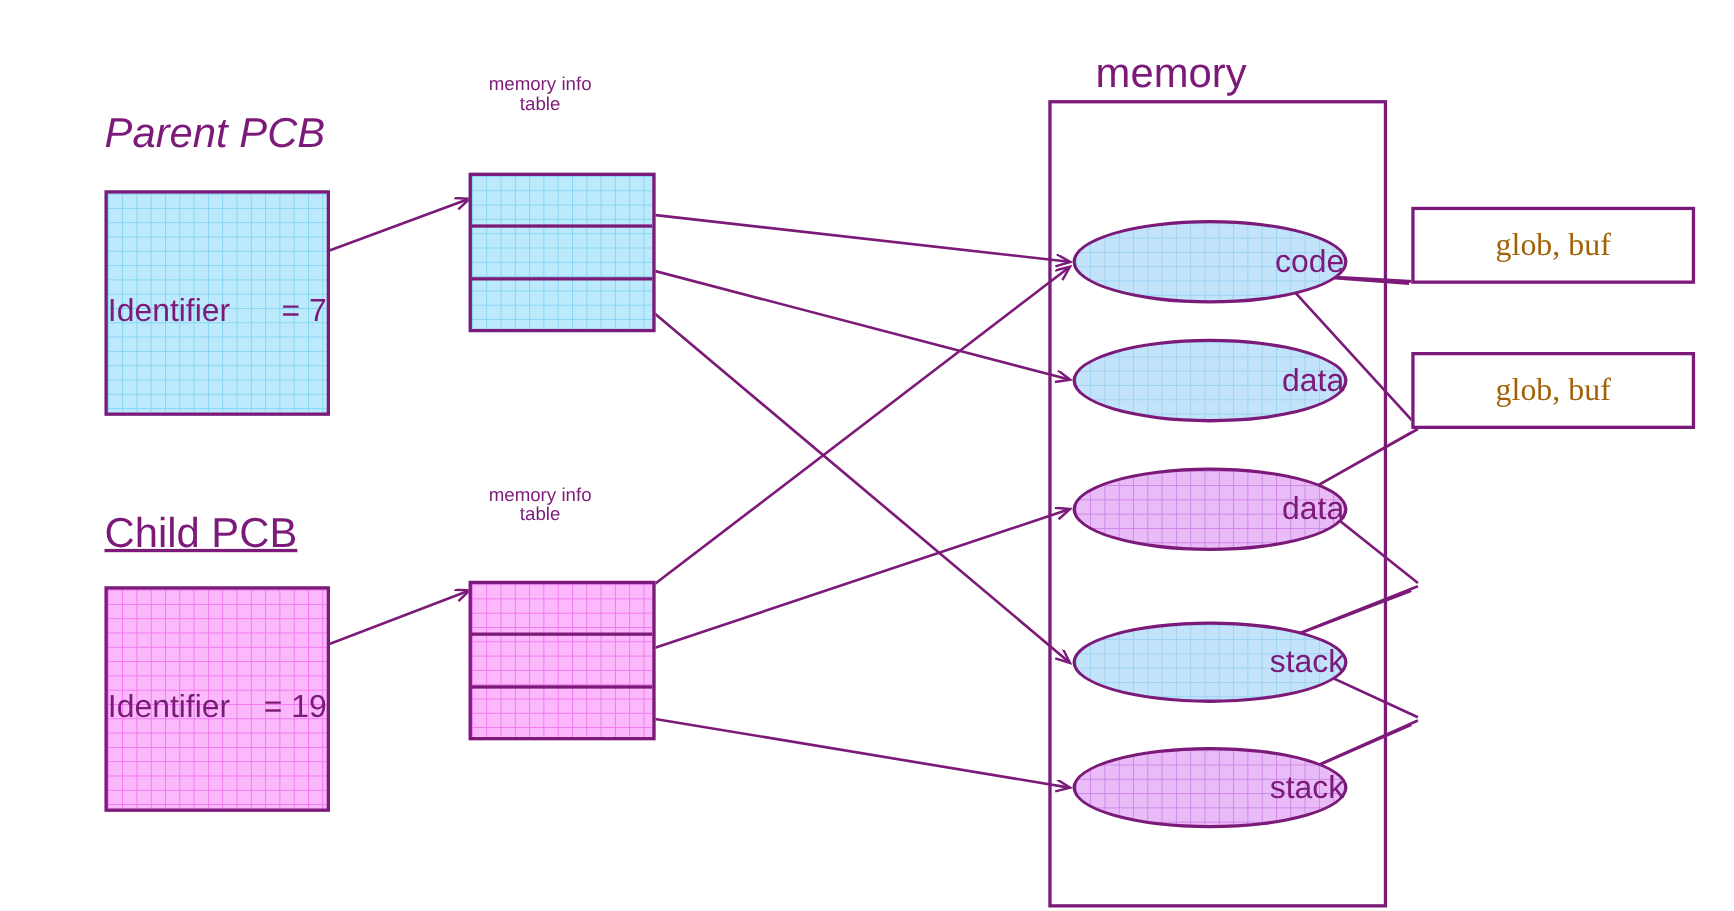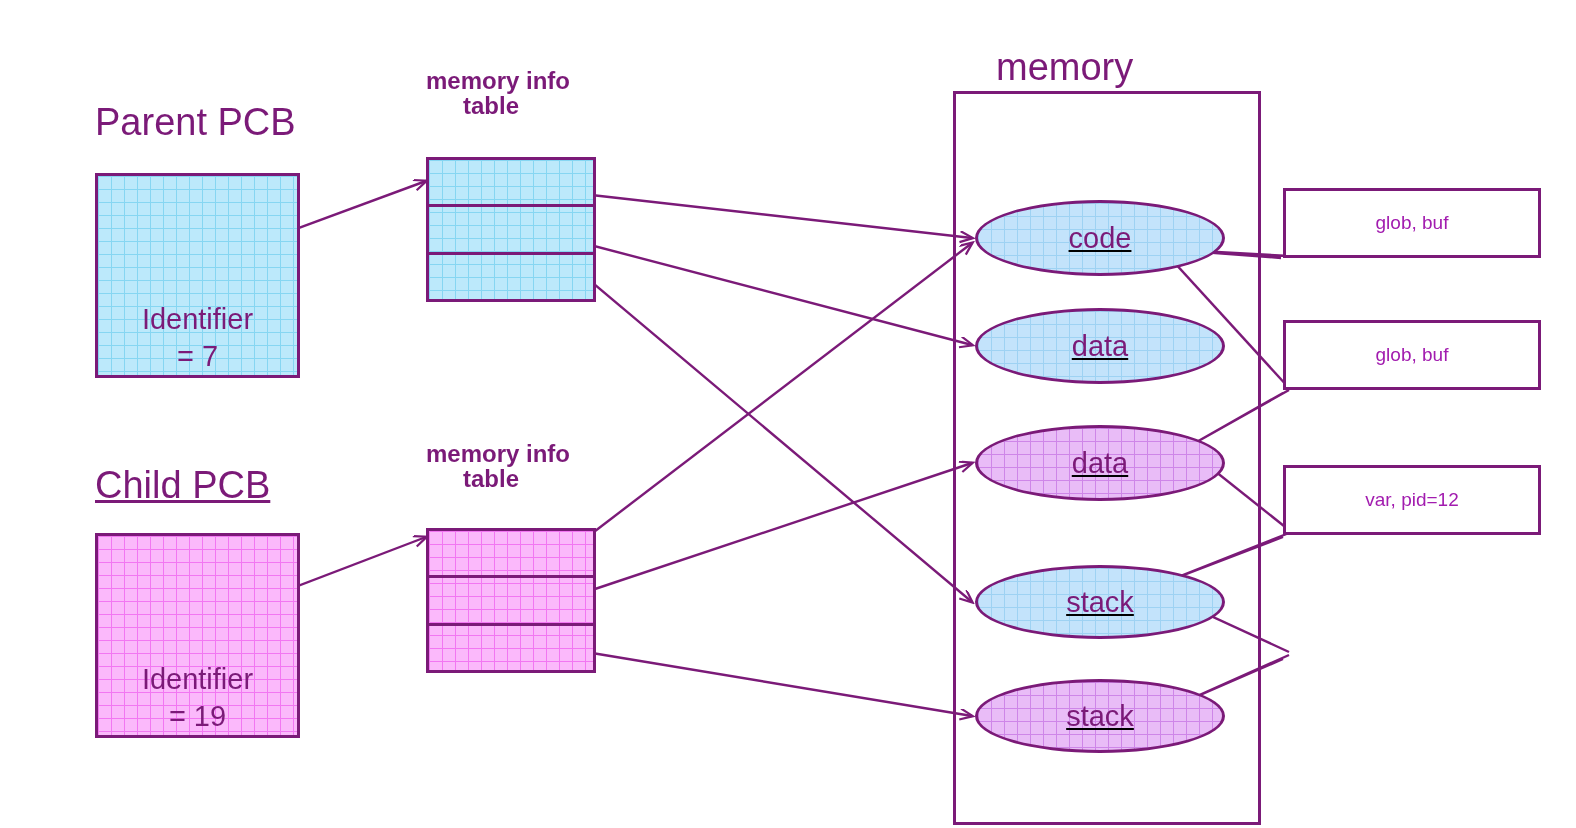--- a/index.html
+++ b/index.html
@@ -26,31 +26,31 @@
   }
 
   
   .lbl {
     position: absolute;
     color: #7B1A78;
     white-space: nowrap;
     line-height: 1.05;
   }
   .lbl-plain { font-size: 38px; }
-  .lbl-bold  { font-size: 24px; font-weight: bold; text-align: center; }
+  .lbl-bold  { font-size: 17px; font-weight: normal; text-align: center; }
 
   
   .pcb {
     position: absolute;
     border: 3px solid #7B1A78;
     box-sizing: border-box;
     display: flex;
-    flex-direction: column;
+    flex-direction: row;
     align-items: center;
-    justify-content: flex-end;
+    justify-content: space-between;
     padding-top: 16px;
   }
   .pcb .pcb-line {
     color: #7B1A78;
     font-size: 29px;
     line-height: 1.28;
     position: relative;
     z-index: 2;
   }
   .grid-blue {
@@ -93,22 +93,21 @@
   }
 
   
   .seg {
     position: absolute;
     border: 3px solid #7B1A78;
     border-radius: 50%;
     box-sizing: border-box;
     display: flex;
     align-items: center;
-    justify-content: center;
-    text-decoration: underline;
+    justify-content: flex-end;
   }
   .seg span {
     color: #7B1A78;
     font-size: 29px;
     position: relative;
     z-index: 2;
   }
   .seg.grid-blue {
     background-color: #C3E3FB;
     background-image:
@@ -128,22 +127,23 @@
   .callout {
     position: absolute;
     border: 3px solid #7B1A78;
     box-sizing: border-box;
     background: #ffffff;
     display: flex;
     align-items: center;
     justify-content: center;
   }
   .callout span {
-    color: #a21caf;
-    font-size: 19px;
+    color: #a16207;
+    font-size: 29px;
+    font-family: Liberation Serif, serif;
   }
 </style>
 </head>
 <body>
 
 <div id="stage">
 
   <svg id="lines" viewBox="0 0 1576 828" width="1576" height="828">
     <defs>
       <marker id="ah" markerWidth="16" markerHeight="16" refX="13" refY="5.5" orient="auto" markerUnits="userSpaceOnUse">
@@ -171,21 +171,21 @@
       <path d="M1289,256 L1162,249 L1281,258"></path>
       <path d="M1289,388 L1162,249"></path>
       <path d="M1289,390 L1186,448 L1283,393"></path>
       <path d="M1289,530 L1186,448"></path>
       <path d="M1289,533 L1150,588 L1283,537"></path>
       <path d="M1289,652 L1150,588"></path>
       <path d="M1289,655 L1168,709 L1283,659"></path>
     </g>
   </svg>
 
-  <div class="lbl lbl-plain" style="left:95px; top:103px;">Parent PCB</div>
+  <div class="lbl lbl-plain" style="left:95px; top:103px;font-style:italic;">Parent PCB</div>
 
   <div class="pcb grid-blue" style="left:95px; top:173px; width:205px; height:205px;">
     <div class="pcb-line">Identifier</div>
     <div class="pcb-line">= 7</div>
   </div>
 
   <div class="lbl lbl-bold" style="left:426px; top:68px; width:130px;">
     <div>memory info</div>
     <div>table</div>
   </div>
@@ -239,18 +239,15 @@
   </div>
 
   <div class="callout" style="left:1283px; top:188px; width:258px; height:70px;">
     <span>glob, buf</span>
   </div>
 
   <div class="callout" style="left:1283px; top:320px; width:258px; height:70px;">
     <span>glob, buf</span>
   </div>
 
-  <div class="callout" style="left:1283px; top:465px; width:258px; height:70px;">
-    <span>var, pid=12</span>
-  </div>
 
 
 </div>
 
 </body></html>

